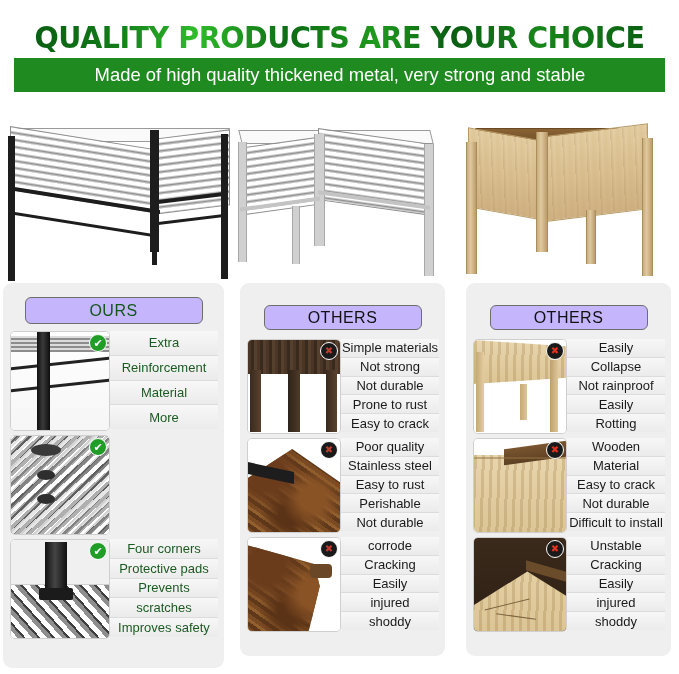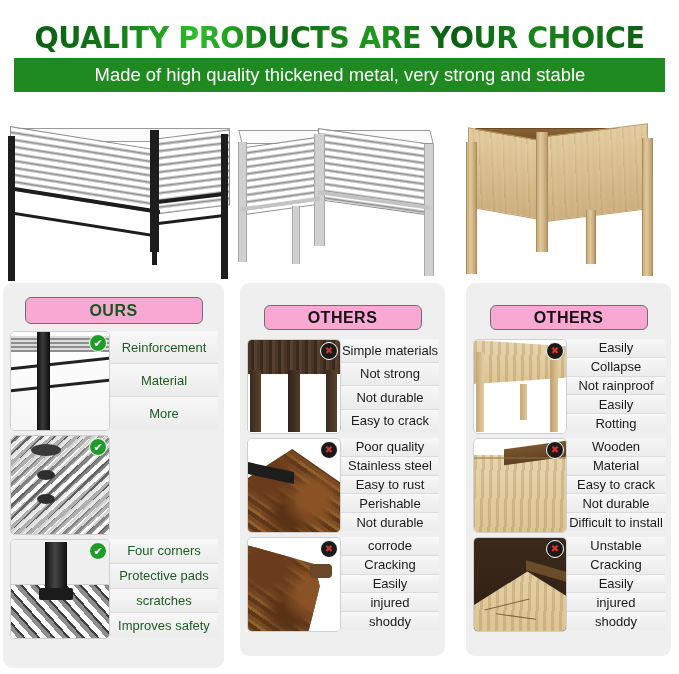--- a/index.html
+++ b/index.html
@@ -59,23 +59,23 @@
 
   
   .panels{position:relative;width:679px;height:395px;}
   .panel{position:absolute;top:0;background:#efefef;border-radius:9px;}
   .panel-ours{left:3px;width:221px;height:385px;}
   .panel-mid{left:240px;width:205px;height:373px;}
   .panel-right{left:466px;width:205px;height:373px;}
 
   .badge-hdr{
     position:absolute;left:50%;transform:translateX(-50%);
-    background:#f9a8d4;border:1px solid #6e6e6e;border-radius:6px;
+    background:#c4b5fd;border:1px solid #6e6e6e;border-radius:6px;
     display:flex;align-items:center;justify-content:center;
-    font-size:16px;font-weight:bold;letter-spacing:.5px;
+    font-size:16px;font-weight:normal;letter-spacing:.5px;
   }
   .hdr-ours{top:14px;width:176px;height:25px;color:#14571a;}
   .hdr-others{top:22px;width:156px;height:23px;color:#121212;}
 
   .row{position:absolute;display:flex;}
   .thumb{position:relative;background:#ffffff;border:1px solid #cfcfcf;
     border-radius:5px;overflow:hidden;flex:none;}
   .mark{position:absolute;right:2px;top:2px;width:16px;height:16px;border-radius:50%;
     display:flex;align-items:center;justify-content:center;font-size:11px;font-weight:bold;
     line-height:1;z-index:5;}
@@ -166,20 +166,21 @@
     <div class="row" style="left:7px; top:48px; width:208px; height:98px;">
       <div class="thumb" style="width:98px;height:98px;">
         <div class="t-art" style="background:linear-gradient(180deg,#ffffff 0%,#f6f6f6 100%);"></div>
         <div class="t-art" style="left:0;top:4px;height:16px;background:repeating-linear-gradient(180deg,#dcdcdc 0 2px,#8d8d8d 2px 4px);"></div>
         <div style="position:absolute;left:0;top:30px;width:100%;height:3px;background:#222;transform:skewY(-6deg);"></div>
         <div style="position:absolute;left:0;top:52px;width:100%;height:3px;background:#222;transform:skewY(-6deg);"></div>
         <div style="position:absolute;left:26px;top:0;width:13px;height:98px;background:linear-gradient(90deg,#101010,#3a3a3a 45%,#0d0d0d);"></div>
         <div class="mark mark-ok">✔</div>
       </div>
       <div class="feat ours">
+        <div class="ln">Extra</div>
         <div class="ln">Reinforcement</div>
         <div class="ln">Material</div>
         <div class="ln">More</div>
       </div>
     </div>
 
     <div class="row" style="left:7px; top:152px; width:208px; height:98px;">
       <div class="thumb" style="width:98px;height:98px;">
         <div class="t-art diag-stripe" style="transform:scaleX(-1);"></div>
         <div class="t-art" style="background:repeating-linear-gradient(-42deg,rgba(255,255,255,.75) 0 4px,rgba(110,110,110,.55) 4px 8px);"></div>
@@ -194,20 +195,21 @@
       <div class="thumb" style="width:98px;height:98px;">
         <div class="t-art" style="background:linear-gradient(180deg,#f0f0f0 0 45%,#cfcfcf 45%);"></div>
         <div class="t-art" style="top:45px;background:repeating-linear-gradient(48deg,#ffffff 0 5px,#8e8e8e 5px 9px,#3f3f3f 9px 11px);"></div>
         <div style="position:absolute;left:34px;top:2px;width:22px;height:50px;background:linear-gradient(90deg,#101010,#454545 45%,#101010);"></div>
         <div style="position:absolute;left:28px;top:48px;width:34px;height:12px;background:#1b1b1b;border-radius:2px;"></div>
         <div class="mark mark-ok">✔</div>
       </div>
       <div class="feat ours">
         <div class="ln">Four corners</div>
         <div class="ln">Protective pads</div>
+        <div class="ln">Prevents</div>
         <div class="ln">scratches</div>
         <div class="ln">Improves safety</div>
       </div>
     </div>
   </div>
 
   <div class="panel panel-mid">
     <div class="badge-hdr hdr-others">OTHERS</div>
 
     <div class="row" style="left:7px; top:56px; width:192px; height:93px;">
@@ -216,20 +218,21 @@
         <div class="t-art darkwood" style="bottom:auto;height:34px;"></div>
         <div style="position:absolute;left:2px;top:30px;width:11px;height:62px;background:linear-gradient(90deg,#3a2a1e,#5a422e);"></div>
         <div style="position:absolute;left:40px;top:30px;width:12px;height:62px;background:linear-gradient(90deg,#2f231a,#4e3a28);"></div>
         <div style="position:absolute;left:78px;top:30px;width:11px;height:62px;background:linear-gradient(90deg,#3a2a1e,#5a422e);"></div>
         <div class="mark mark-x">✖</div>
       </div>
       <div class="feat others">
         <div class="ln">Simple materials</div>
         <div class="ln">Not strong</div>
         <div class="ln">Not durable</div>
+        <div class="ln">Prone to rust</div>
         <div class="ln">Easy to crack</div>
       </div>
     </div>
 
     <div class="row" style="left:7px; top:155px; width:192px; height:93px;">
       <div class="thumb" style="width:92px;height:93px;">
         <div class="t-art" style="background:#ffffff;"></div>
         <div class="t-art rust" style="top:10px;clip-path:polygon(0 35%,48% 0,100% 40%,100% 100%,0 100%);"></div>
         <div style="position:absolute;left:0;top:28px;width:46px;height:12px;background:#1d1d1d;transform:skewY(12deg);"></div>
         <div class="mark mark-x">✖</div>

